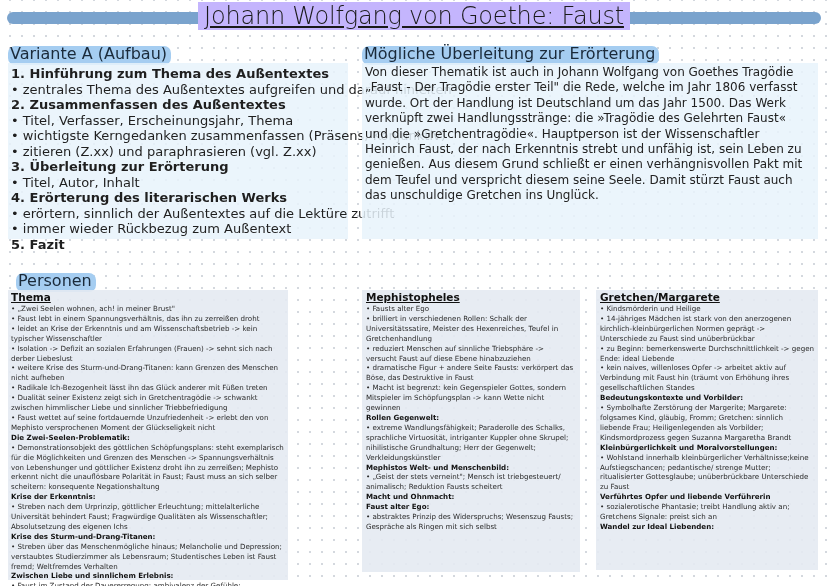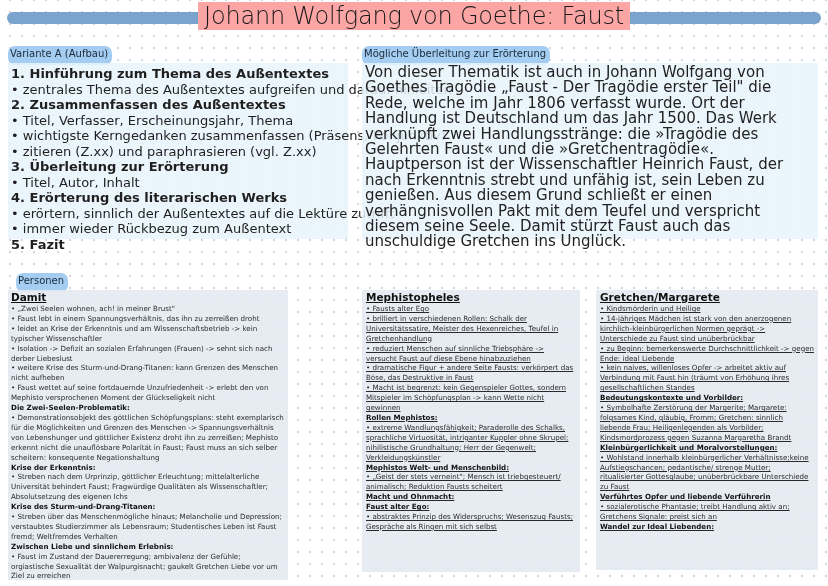--- a/index.html
+++ b/index.html
@@ -14,33 +14,33 @@
   }
   .title-bar {
     position:absolute; left:7px; top:12px; width:814px; height:12px;
     background:#7aa3cd; border-radius:6px;
   }
   .title-text {
     position:absolute; left:0; top:2px; width:828px; text-align:center;
     font-size:24px; color:#1a1a1a; font-family:"DejaVu Sans", sans-serif;
     font-weight:300; letter-spacing:-0.2px;
   }
-  .title-text span { background:#fca5a5; padding:0 6px; }
+  .title-text span { background:#c4b5fd; padding:0 6px;text-decoration:underline; }
   .section-label {
-    position:absolute; font-size:10px; color:#1a2a3a; padding:0 4px 4px 2px;
+    position:absolute; font-size:16px; color:#1a2a3a; padding:0 4px 4px 2px;
     background:#a5cdf1; border-radius:7px; line-height:15px;
     font-family:"DejaVu Sans", sans-serif;
   }
   .panel {
     position:absolute; background:rgba(232,243,252,0.85);
   }
   .panel-gray { background:rgba(228,234,242,0.9); }
   .varA .line { font-size:13px; line-height:15.5px; font-family:"DejaVu Sans", sans-serif; white-space:nowrap; }
   .varA .line.h { font-weight:bold; }
-  .prose { font-size:15px; line-height:15.4px; font-family:"DejaVu Sans", sans-serif; color:#222; }
+  .prose { font-size:12px; line-height:15.4px; font-family:"DejaVu Sans", sans-serif; color:#222; }
   .person { font-family:"DejaVu Sans", sans-serif; font-size:7.1px; line-height:9.9px; color:#2a2a2a; }
   .person .pname { font-size:10.5px; font-weight:bold; text-decoration:underline; line-height:13px; color:#111; margin-bottom:0; }
   .person .sub { font-weight:bold; color:#111; }
 </style>
 </head>
 <body>
 
 <div class="title-bar"></div>
 <div class="title-text"><span>Johann Wolfgang von Goethe: Faust</span></div>
 
@@ -61,54 +61,56 @@
 </div>
 
 <div class="section-label" style="left:362px; top:46px;">Mögliche Überleitung zur Erörterung</div>
 <div class="panel" style="left:362px; top:63px; width:456px; height:176px; padding:2px 6px 0 3px; box-sizing:border-box;">
   <div class="prose">Von dieser Thematik ist auch in Johann Wolfgang von Goethes Tragödie „Faust - Der Tragödie erster Teil" die Rede, welche im Jahr 1806 verfasst wurde. Ort der Handlung ist Deutschland um das Jahr 1500. Das Werk verknüpft zwei Handlungsstränge: die »Tragödie des Gelehrten Faust« und die »Gretchentragödie«. Hauptperson ist der Wissenschaftler Heinrich Faust, der nach Erkenntnis strebt und unfähig ist, sein Leben zu genießen. Aus diesem Grund schließt er einen verhängnisvollen Pakt mit dem Teufel und verspricht diesem seine Seele. Damit stürzt Faust auch das unschuldige Gretchen ins Unglück.</div>
 </div>
 
 <div class="section-label" style="left:16px; top:273px;">Personen</div>
 
 <div class="panel panel-gray person" style="left:8px; top:290px; width:280px; height:290px; padding:1px 4px 0 3px; box-sizing:border-box;">
-  <div class="pname">Damit</div>
+  <div class="pname">Thema</div>
   <div>• „Zwei Seelen wohnen, ach! in meiner Brust"</div>
   <div>• Faust lebt in einem Spannungsverhältnis, das ihn zu zerreißen droht</div>
   <div>• leidet an Krise der Erkenntnis und am Wissenschaftsbetrieb -&gt; kein typischer Wissenschaftler</div>
   <div>• Isolation -&gt; Defizit an sozialen Erfahrungen (Frauen) -&gt; sehnt sich nach derber Liebeslust</div>
   <div>• weitere Krise des Sturm-und-Drang-Titanen: kann Grenzen des Menschen nicht aufheben</div>
+  <div>• Radikale Ich-Bezogenheit lässt ihn das Glück anderer mit Füßen treten</div>
+  <div>• Dualität seiner Existenz zeigt sich in Gretchentragödie -&gt; schwankt zwischen himmlischer Liebe und sinnlicher Triebbefriedigung</div>
   <div>• Faust wettet auf seine fortdauernde Unzufriedenheit -&gt; erlebt den von Mephisto versprochenen Moment der Glückseligkeit nicht</div>
   <div class="sub">Die Zwei-Seelen-Problematik:</div>
   <div>• Demonstrationsobjekt des göttlichen Schöpfungsplans: steht exemplarisch für die Möglichkeiten und Grenzen des Menschen -&gt; Spannungsverhältnis von Lebenshunger und göttlicher Existenz droht ihn zu zerreißen; Mephisto erkennt nicht die unauflösbare Polarität in Faust; Faust muss an sich selber scheitern: konsequente Negationshaltung</div>
   <div class="sub">Krise der Erkenntnis:</div>
   <div>• Streben nach dem Urprinzip, göttlicher Erleuchtung; mittelalterliche Universität behindert Faust; Fragwürdige Qualitäten als Wissenschaftler; Absolutsetzung des eigenen Ichs</div>
   <div class="sub">Krise des Sturm-und-Drang-Titanen:</div>
   <div>• Streben über das Menschenmögliche hinaus; Melancholie und Depression; verstaubtes Studierzimmer als Lebensraum; Studentisches Leben ist Faust fremd; Weltfremdes Verhalten</div>
   <div class="sub">Zwischen Liebe und sinnlichem Erlebnis:</div>
   <div>• Faust im Zustand der Dauererregung; ambivalenz der Gefühle; orgiastische Sexualität der Walpurgisnacht; gaukelt Gretchen Liebe vor um Ziel zu erreichen</div>
 </div>
 
-<div class="panel panel-gray person" style="left:362px; top:290px; width:218px; height:282px; padding:1px 4px 4px 4px; box-sizing:border-box;text-decoration:underline;">
+<div class="panel panel-gray person" style="left:362px; top:290px; width:218px; height:282px; padding:1px 4px 4px 4px; box-sizing:border-box;">
   <div class="pname">Mephistopheles</div>
   <div>• Fausts alter Ego</div>
   <div>• brilliert in verschiedenen Rollen: Schalk der Universitätssatire, Meister des Hexenreiches, Teufel in Gretchenhandlung</div>
   <div>• reduziert Menschen auf sinnliche Triebsphäre -&gt; versucht Faust auf diese Ebene hinabzuziehen</div>
   <div>• dramatische Figur + andere Seite Fausts: verkörpert das Böse, das Destruktive in Faust</div>
   <div>• Macht ist begrenzt: kein Gegenspieler Gottes, sondern Mitspieler im Schöpfungsplan -&gt; kann Wette nicht gewinnen</div>
-  <div class="sub">Rollen Mephistos:</div>
+  <div class="sub">Rollen Gegenwelt:</div>
   <div>• extreme Wandlungsfähigkeit; Paraderolle des Schalks, sprachliche Virtuosität, intriganter Kuppler ohne Skrupel; nihilistische Grundhaltung; Herr der Gegenwelt; Verkleidungskünstler</div>
   <div class="sub">Mephistos Welt- und Menschenbild:</div>
   <div>• „Geist der stets verneint"; Mensch ist triebgesteuert/ animalisch; Reduktion Fausts scheitert</div>
   <div class="sub">Macht und Ohnmacht:</div>
   <div class="sub">Faust alter Ego:</div>
   <div>• abstraktes Prinzip des Widerspruchs; Wesenszug Fausts; Gespräche als Ringen mit sich selbst</div>
 </div>
 
-<div class="panel panel-gray person" style="left:596px; top:290px; width:222px; height:280px; padding:1px 4px 0 4px; box-sizing:border-box;text-decoration:underline;">
+<div class="panel panel-gray person" style="left:596px; top:290px; width:222px; height:280px; padding:1px 4px 0 4px; box-sizing:border-box;">
   <div class="pname">Gretchen/Margarete</div>
   <div>• Kindsmörderin und Heilige</div>
   <div>• 14-jähriges Mädchen ist stark von den anerzogenen kirchlich-kleinbürgerlichen Normen geprägt -&gt; Unterschiede zu Faust sind unüberbrückbar</div>
   <div>• zu Beginn: bemerkenswerte Durchschnittlichkeit -&gt; gegen Ende: ideal Liebende</div>
   <div>• kein naives, willenloses Opfer -&gt; arbeitet aktiv auf Verbindung mit Faust hin (träumt von Erhöhung ihres gesellschaftlichen Standes</div>
   <div class="sub">Bedeutungskontexte und Vorbilder:</div>
   <div>• Symbolhafte Zerstörung der Margerite; Margarete: folgsames Kind, gläubig, Fromm; Gretchen: sinnlich liebende Frau; Heiligenlegenden als Vorbilder; Kindsmordprozess gegen Suzanna Margaretha Brandt</div>
   <div class="sub">Kleinbürgerlichkeit und Moralvorstellungen:</div>
   <div>• Wohlstand innerhalb kleinbürgerlicher Verhältnisse;keine Aufstiegschancen; pedantische/ strenge Mutter; ritualisierter Gottesglaube; unüberbrückbare Unterschiede zu Faust</div>
   <div class="sub">Verführtes Opfer und liebende Verführerin</div>

